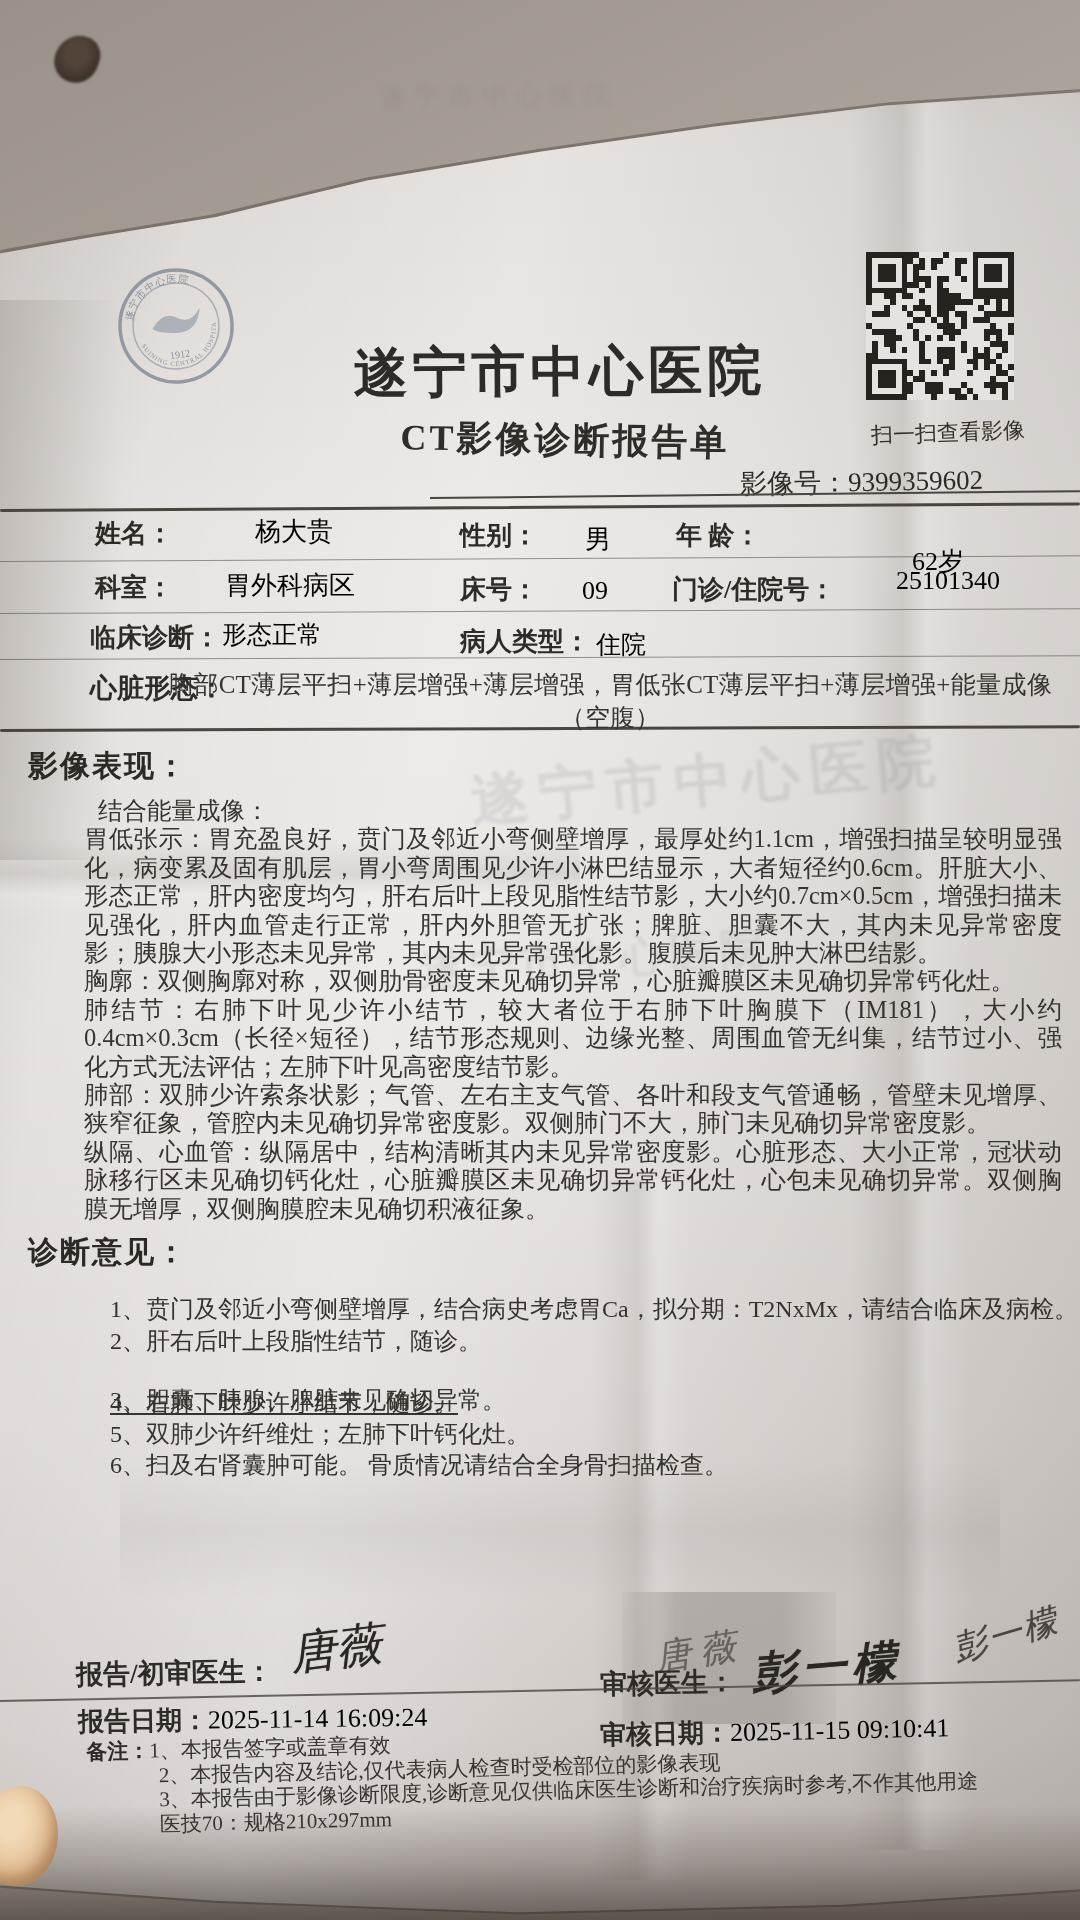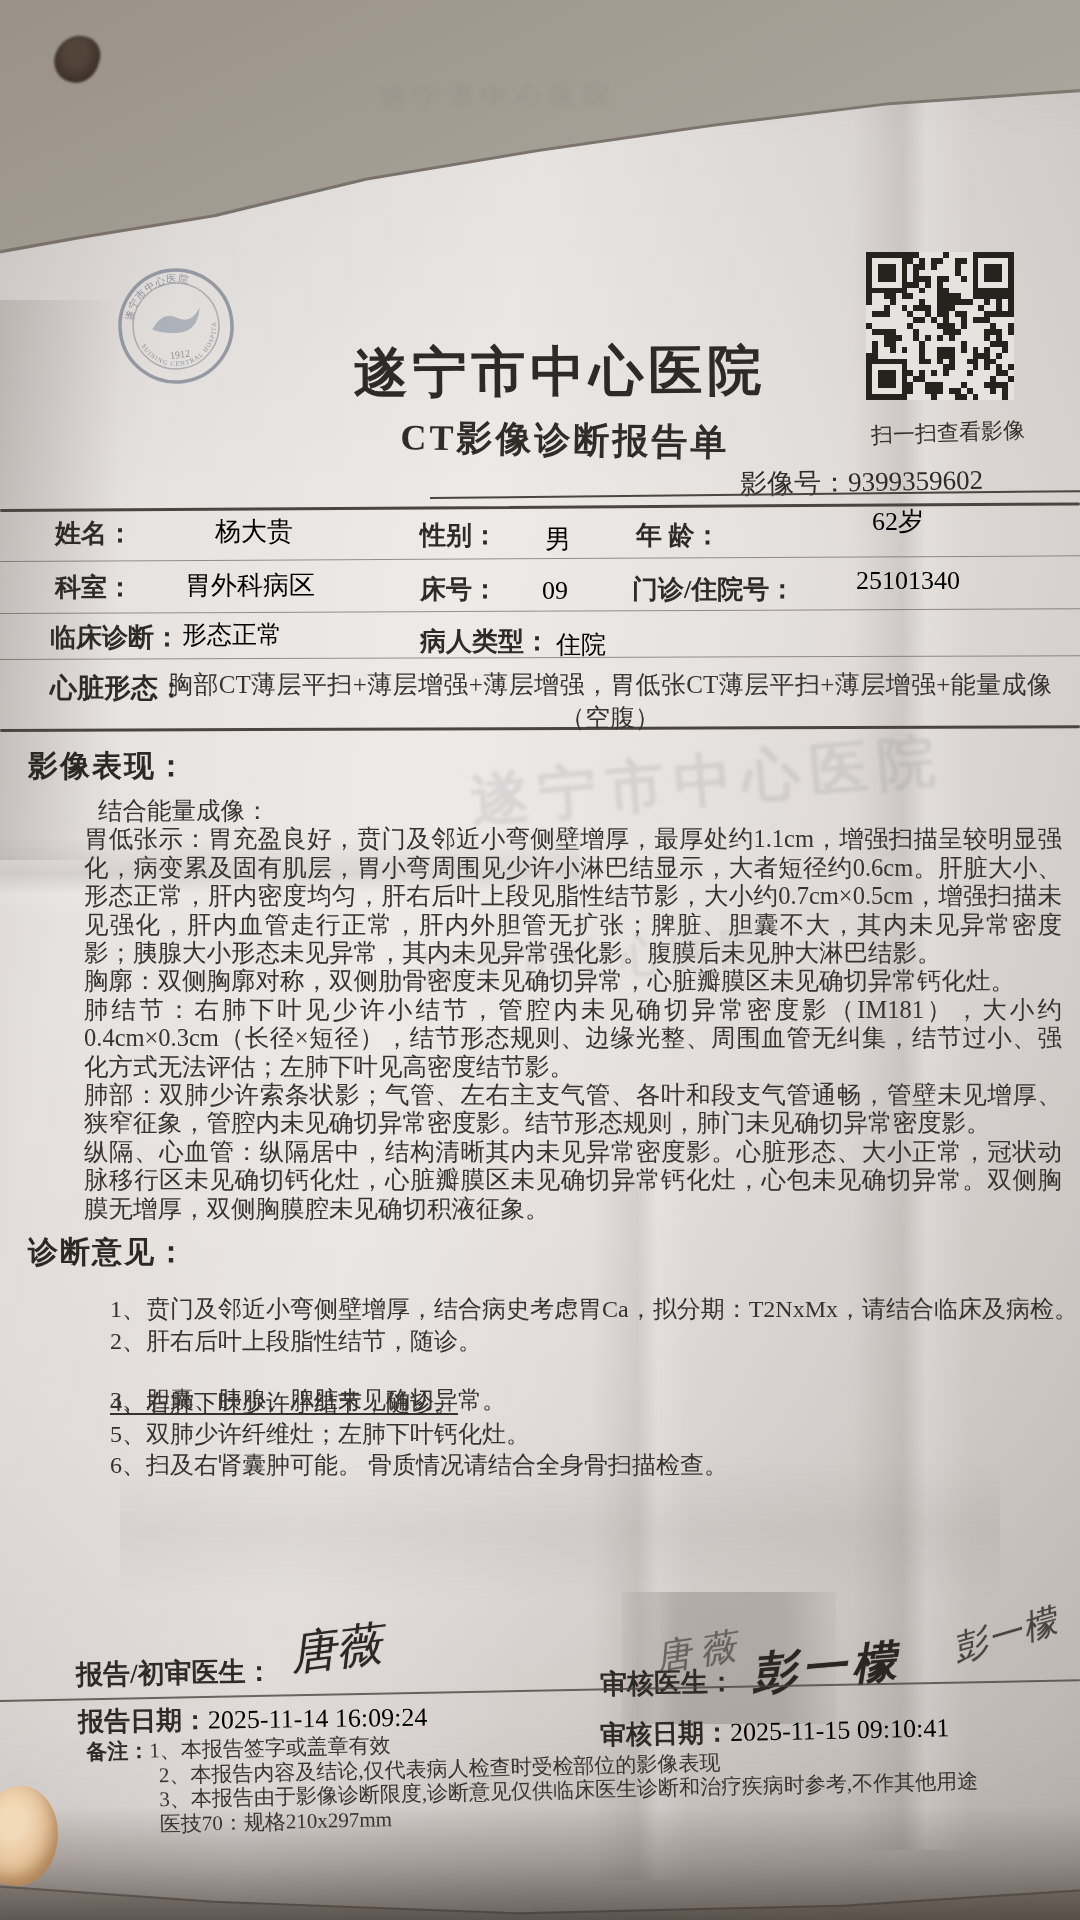--- a/index.html
+++ b/index.html
@@ -56,21 +56,21 @@
   .logo{left:116px;top:266px;width:120px;height:120px;opacity:.75;transform:rotate(-8deg);}
   
   .rule{background:#4a453f;height:2px;transform-origin:left center;}
   .r-top1{left:430px;top:497px;width:650px;transform:rotate(-.6deg);}
   .r-top2{left:0px;top:509px;width:1080px;height:3px;transform:rotate(-.35deg);border-radius:2px;}
   .r-a{left:0px;top:561px;width:1080px;height:1px;opacity:.55;transform:rotate(-.3deg);}
   .r-b{left:0px;top:613px;width:1080px;height:1px;opacity:.55;transform:rotate(-.25deg);}
   .r-c{left:0px;top:659px;width:1080px;height:1px;opacity:.55;transform:rotate(-.2deg);}
   .r-d{left:0px;top:729px;width:1080px;height:3px;transform:rotate(-.2deg);border-radius:2px;}
   .r-sig{left:0px;top:1700px;width:1080px;height:2px;opacity:.8;transform:rotate(-1.1deg);}
-  .cell{font-size:26px;white-space:nowrap;}
+  .cell{font-size:26px;white-space:nowrap;margin-left:40px;}
   .sec-title{font-size:30px;font-weight:700;color:#2c2925;letter-spacing:2px;}
   .findings{left:84px;top:797px;width:978px;font-size:24.5px;line-height:28.4px;text-align:justify;color:#37332f;}
   .findings p{margin:0;}
   .findings p.indent{text-indent:14px;}
   .imp-item{left:110px;font-size:24px;white-space:nowrap;color:#36322e;}
   .sig-lbl{font-size:27px;}
   .hand{font-style:italic;color:#2a2723;text-shadow:0 0 1px rgba(40,35,30,.6);}
   .notes{left:86px;top:1740px;font-size:21px;line-height:24.6px;color:#38342f;transform:rotate(-1.3deg);transform-origin:left top;}
   .notes .row{white-space:nowrap;}
   .watermark{color:#59606e;font-weight:700;filter:blur(1.6px);pointer-events:none;}
@@ -417,21 +417,21 @@
   <div class="abs rule r-a"></div>
   <div class="abs rule r-b"></div>
   <div class="abs rule r-c"></div>
   <div class="abs rule r-d"></div>
 
   <div class="abs cell lbl" style="left:55px;top:516px;">姓名：</div>
   <div class="abs cell" style="left:215px;top:514px;">杨大贵</div>
   <div class="abs cell lbl" style="left:420px;top:518px;">性别：</div>
   <div class="abs cell" style="left:545px;top:522px;">男</div>
   <div class="abs cell lbl" style="left:636px;top:518px;">年 龄：</div>
-  <div class="abs cell" style="left:872px;top:504px;">62岁</div>
+  <div class="abs cell" style="left:872px;top:544px;">62岁</div>
 
   <div class="abs cell lbl" style="left:55px;top:570px;">科室：</div>
   <div class="abs cell" style="left:185px;top:568px;">胃外科病区</div>
   <div class="abs cell lbl" style="left:420px;top:572px;">床号：</div>
   <div class="abs cell" style="left:542px;top:576px;">09</div>
   <div class="abs cell lbl" style="left:632px;top:572px;">门诊/住院号：</div>
   <div class="abs cell" style="left:856px;top:566px;">25101340</div>
 
   <div class="abs cell lbl" style="left:50px;top:620px;">临床诊断：</div>
   <div class="abs cell" style="left:182px;top:618px;font-size:25px;">形态正常</div>
@@ -439,22 +439,22 @@
   <div class="abs cell" style="left:556px;top:628px;font-size:25px;">住院</div>
 
   <div class="abs cell lbl" style="left:50px;top:670px;font-size:27px;">心脏形态：</div>
   <div class="abs exam-val" style="left:168px;top:668px;width:884px;">胸部CT薄层平扫+薄层增强+薄层增强，胃低张CT薄层平扫+薄层增强+能量成像（空腹）</div>
 
   <div class="abs sec-title" style="left:28px;top:746px;">影像表现：</div>
   <div class="abs findings">
     <p class="indent">结合能量成像：</p>
     <p>胃低张示：胃充盈良好，贲门及邻近小弯侧壁增厚，最厚处约1.1cm，增强扫描呈较明显强化，病变累及固有肌层，胃小弯周围见少许小淋巴结显示，大者短径约0.6cm。肝脏大小、形态正常，肝内密度均匀，肝右后叶上段见脂性结节影，大小约0.7cm×0.5cm，增强扫描未见强化，肝内血管走行正常，肝内外胆管无扩张；脾脏、胆囊不大，其内未见异常密度影；胰腺大小形态未见异常，其内未见异常强化影。腹膜后未见肿大淋巴结影。</p>
     <p>胸廓：双侧胸廓对称，双侧肋骨密度未见确切异常，心脏瓣膜区未见确切异常钙化灶。</p>
-    <p>肺结节：右肺下叶见少许小结节，管腔内未见确切异常密度影（IM181），大小约0.4cm×0.3cm（长径×短径），结节形态规则、边缘光整、周围血管无纠集，结节过小、强化方式无法评估；左肺下叶见高密度结节影。</p>
-    <p>肺部：双肺少许索条状影；气管、左右主支气管、各叶和段支气管通畅，管壁未见增厚、狭窄征象，管腔内未见确切异常密度影。结节形态规则，肺门未见确切异常密度影。</p>
+    <p>肺结节：右肺下叶见少许小结节，较大者位于右肺下叶胸膜下（IM181），大小约0.4cm×0.3cm（长径×短径），结节形态规则、边缘光整、周围血管无纠集，结节过小、强化方式无法评估；左肺下叶见高密度结节影。</p>
+    <p>肺部：双肺少许索条状影；气管、左右主支气管、各叶和段支气管通畅，管壁未见增厚、狭窄征象，管腔内未见确切异常密度影。双侧肺门不大，肺门未见确切异常密度影。</p>
     <p>纵隔、心血管：纵隔居中，结构清晰其内未见异常密度影。心脏形态、大小正常，冠状动脉移行区未见确切钙化灶，心脏瓣膜区未见确切异常钙化灶，心包未见确切异常。双侧胸膜无增厚，双侧胸膜腔未见确切积液征象。</p>
   </div>
 
   <div class="abs watermark wm1">遂宁市中心医院</div>
   <div class="abs watermark wm2">遂宁市中心医院</div>
 
   <div class="abs sec-title" style="left:28px;top:1232px;">诊断意见：</div>
   <div class="abs imp-item" style="top:1293px;">1、贲门及邻近小弯侧壁增厚，结合病史考虑胃Ca，拟分期：T2NxMx，请结合临床及病检。</div>
   <div class="abs imp-item" style="top:1325px;">2、肝右后叶上段脂性结节，随诊。</div>
   <div class="abs imp-item" style="top:1356px;margin-top:28px;">3、胆囊、胰腺、脾脏未见确切异常。</div>

